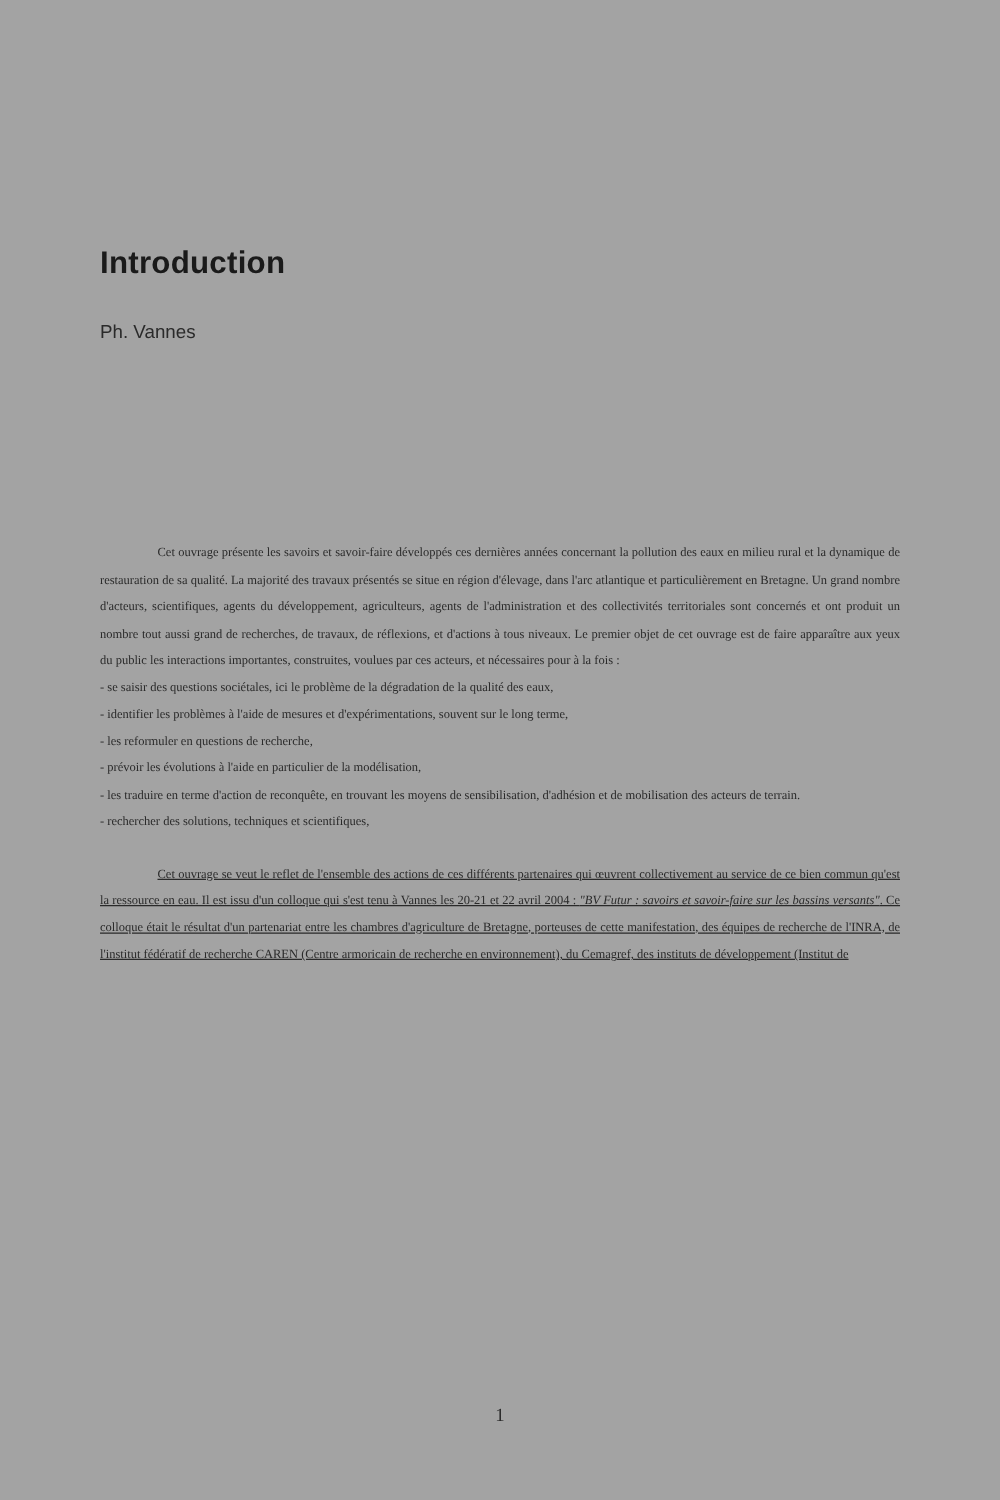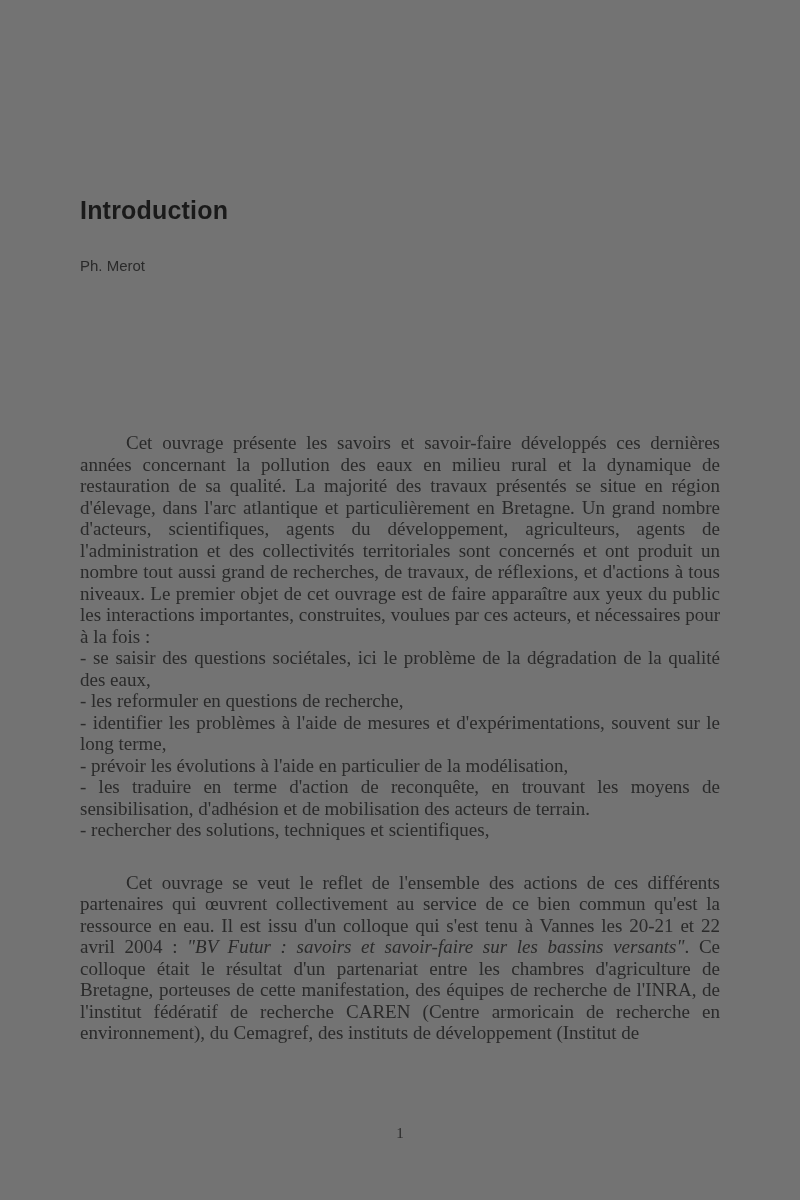--- a/index.html
+++ b/index.html
@@ -6,52 +6,53 @@
     margin: 0;
     padding: 0;
     background: #ffffff;
   }
   .page {
     position: relative;
     width: 800px;
     height: 1200px;
     box-sizing: border-box;
     padding: 0 80px;
-    background: #737373;
+    background: #a3a3a3;
     overflow: hidden;
     font-family: "Liberation Serif", serif;
     color: #1f1f1f;
   }
   .title {
     font-family: "Liberation Sans", sans-serif;
     font-weight: bold;
     font-size: 25px;
     letter-spacing: 0.2px;
     margin: 196px 0 0 0;
     color: #1a1a1a;
   }
   .author {
     font-family: "Liberation Sans", sans-serif;
     font-size: 15px;
     margin: 32px 0 0 0;
     color: #2a2a2a;
   }
   .body-text {
     margin-top: 158px;
-    font-size: 19px;
+    font-size: 10px;
     line-height: 21.5px;
     text-align: justify;
     color: #2a2a2a;
   }
   .para {
     margin: 0;
     text-indent: 46px;
   }
   .para-spaced {
-    margin-top: 31px;
+    margin-top: 20px;
+    text-decoration: underline;
   }
   .list-item {
     margin: 0 0 0 0;
     text-indent: 0;
   }
   .italic {
     font-style: italic;
   }
   .page-number {
     position: absolute;
@@ -63,31 +64,31 @@
     color: #2a2a2a;
   }
 </style>
 </head>
 <body>
 
 <div class="page">
 
   <h1 class="title">Introduction</h1>
 
-  <p class="author">Ph. Merot</p>
+  <p class="author">Ph. Vannes</p>
 
   <div class="body-text">
 
     <p class="para">Cet ouvrage présente les savoirs et savoir-faire développés ces dernières années concernant la pollution des eaux en milieu rural et la dynamique de restauration de sa qualité. La majorité des travaux présentés se situe en région d'élevage, dans l'arc atlantique et particulièrement en Bretagne. Un grand nombre d'acteurs, scientifiques, agents du développement, agriculteurs, agents de l'administration et des collectivités territoriales sont concernés et ont produit un nombre tout aussi grand de recherches, de travaux, de réflexions, et d'actions à tous niveaux. Le premier objet de cet ouvrage est de faire apparaître aux yeux du public les interactions importantes, construites, voulues par ces acteurs, et nécessaires pour à la fois :</p>
 
     <p class="list-item">- se saisir des questions sociétales, ici le problème de la dégradation de la qualité des eaux,</p>
 
+    <p class="list-item">- identifier les problèmes à l'aide de mesures et d'expérimentations, souvent sur le long terme,</p>
+
     <p class="list-item">- les reformuler en questions de recherche,</p>
-
-    <p class="list-item">- identifier les problèmes à l'aide de mesures et d'expérimentations, souvent sur le long terme,</p>
 
     <p class="list-item">- prévoir les évolutions à l'aide en particulier de la modélisation,</p>
 
     <p class="list-item">- les traduire en terme d'action de reconquête, en trouvant les moyens de sensibilisation, d'adhésion et de mobilisation des acteurs de terrain.</p>
 
     <p class="list-item">- rechercher des solutions, techniques et scientifiques,</p>
 
     <p class="para para-spaced"><span>Cet ouvrage se veut le reflet de l'ensemble des actions de ces différents partenaires qui œuvrent collectivement au service de ce bien commun qu'est la ressource en eau. Il est issu d'un colloque qui s'est tenu à Vannes les 20-21 et 22 avril 2004 : </span><span class="italic">"BV Futur : savoirs et savoir-faire sur les bassins versants"</span><span>. Ce colloque était le résultat d'un partenariat entre les chambres d'agriculture de Bretagne, porteuses de cette manifestation, des équipes de recherche de l'INRA, de l'institut fédératif de recherche CAREN (Centre armoricain de recherche en environnement), du Cemagref, des instituts de développement (Institut de</span></p>
 
   </div>

